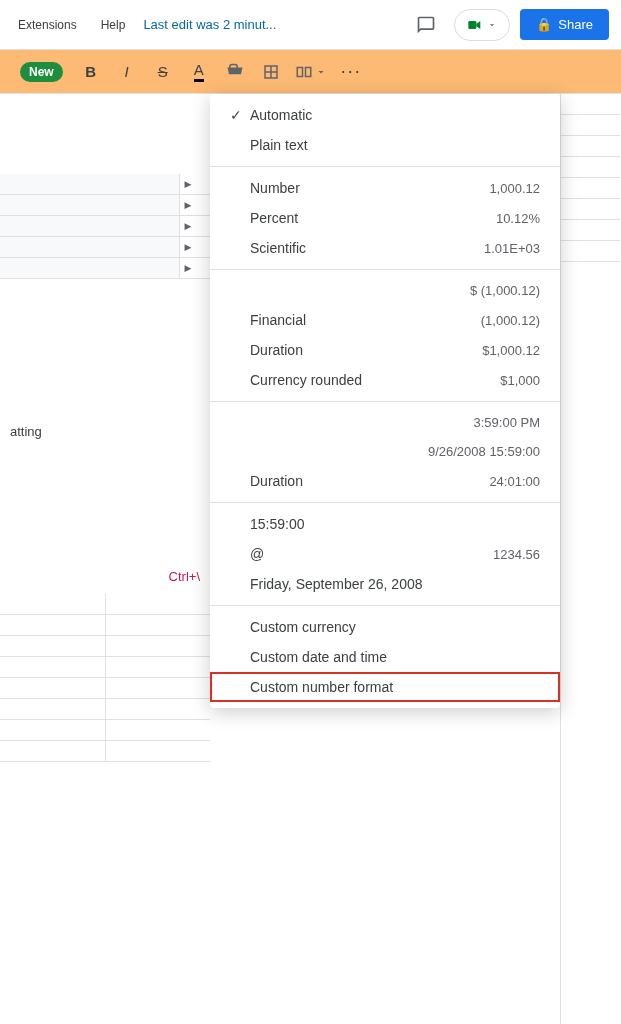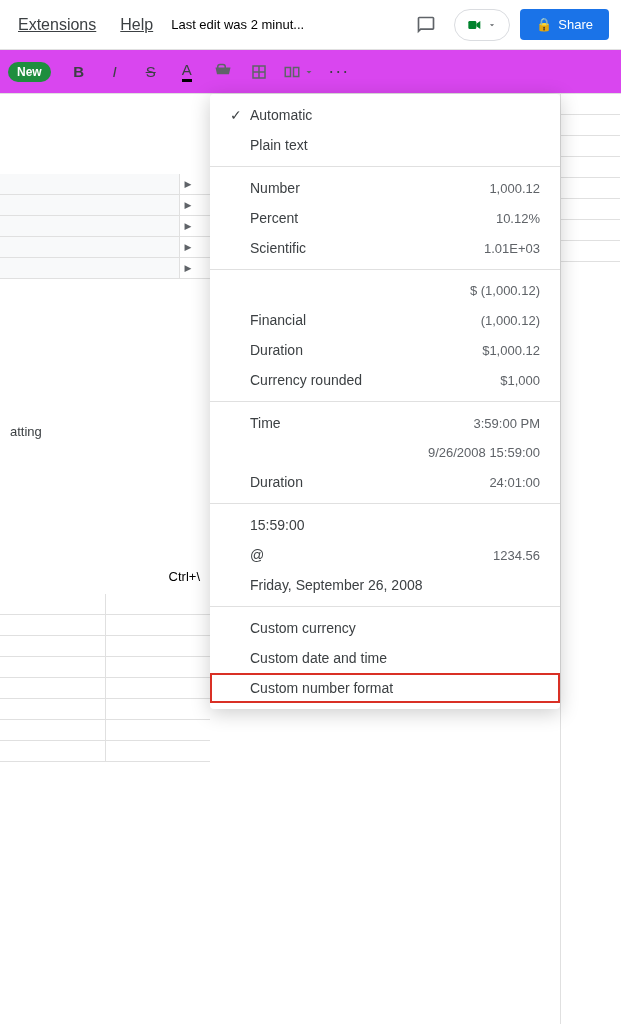--- a/index.html
+++ b/index.html
@@ -21,30 +21,29 @@
       padding: 0 12px;
       gap: 16px;
       border-bottom: 1px solid #e0e0e0;
     }
     .top-bar-menu {
       display: flex;
       align-items: center;
       gap: 12px;
     }
     .menu-item {
-      font-size: 16px;
+      font-size: 12px;
       color: #3c4043;
       cursor: pointer;
       padding: 4px 6px;
       border-radius: 4px;
-      text-decoration: underline;
     }
     .last-edit {
       font-size: 13px;
-      color: #000000;
+      color: #0369a1;
       cursor: pointer;
     }
     .top-bar-right {
       margin-left: auto;
       display: flex;
       align-items: center;
       gap: 10px;
     }
     .comment-icon {
       width: 36px; height: 36px;
@@ -68,25 +67,25 @@
       border-radius: 4px;
       padding: 8px 16px;
       font-size: 13px;
       font-weight: 500;
       cursor: pointer;
       display: flex; align-items: center; gap: 6px;
     }
 
     
     .toolbar {
-      background: #d946ef;
+      background: #fdba74;
       height: 44px;
       display: flex;
       align-items: center;
-      padding: 0 8px;
+      padding: 0 20px;
       gap: 4px;
       border-bottom: 1px solid #e0e0e0;
     }
     .new-badge {
       background: #1e8e3e;
       color: #fff;
       font-size: 12px;
       font-weight: 600;
       padding: 3px 9px;
       border-radius: 12px;
@@ -255,21 +254,21 @@
         <div style="width:16px; display:flex; align-items:center; justify-content:center; font-size:9px; color:#5f6368; cursor:pointer;">▶</div>
       </div>
       <div style="display:flex; align-items:center; height:21px; border-bottom:1px solid #e0e0e0;">
         <div style="width:180px; border-right:1px solid #e0e0e0; height:100%; background:#f8f9fa;"></div>
         <div style="width:16px; display:flex; align-items:center; justify-content:center; font-size:9px; color:#5f6368; cursor:pointer;">▶</div>
       </div>
     </div>
 
     <div style="position:absolute; left:10px; top:330px; font-size:13px; color:#3c4043;">atting</div>
 
-    <div style="position:absolute; right:10px; top:475px; font-size:13px; color:#000000;">Ctrl+\</div>
+    <div style="position:absolute; right:10px; top:475px; font-size:13px; color:#be185d;">Ctrl+\</div>
 
     <div style="position:absolute; left:0; top:500px; width:210px; height:430px;">
       <div style="display:flex; height:21px; border-bottom:1px solid #e0e0e0;">
         <div style="flex:1; border-right:1px solid #e0e0e0;"></div>
         <div style="flex:1;"></div>
       </div>
       <div style="display:flex; height:21px; border-bottom:1px solid #e0e0e0;">
         <div style="flex:1; border-right:1px solid #e0e0e0;"></div>
         <div style="flex:1;"></div>
       </div>
@@ -353,21 +352,20 @@
       <span class="value">$1,000.12</span>
     </div>
     <div class="dropdown-item">
       <span class="checkmark"></span>
       <span class="label">Currency rounded</span>
       <span class="value">$1,000</span>
     </div>
     <div class="dropdown-separator"></div>
     <div class="dropdown-item">
       <span class="checkmark"></span>
-      <span class="label">Time</span>
       <span class="value">3:59:00 PM</span>
     </div>
     <div class="dropdown-item">
       <span class="checkmark"></span>
       <span class="value">9/26/2008 15:59:00</span>
     </div>
     <div class="dropdown-item">
       <span class="checkmark"></span>
       <span class="label">Duration</span>
       <span class="value">24:01:00</span>

